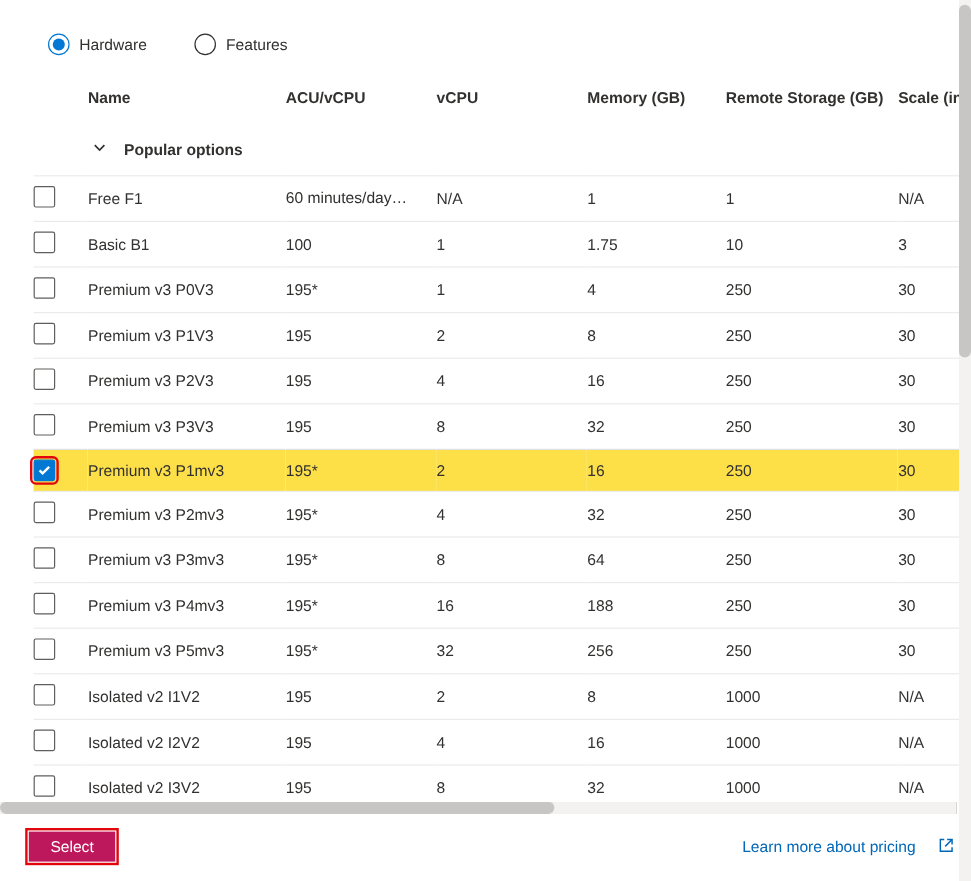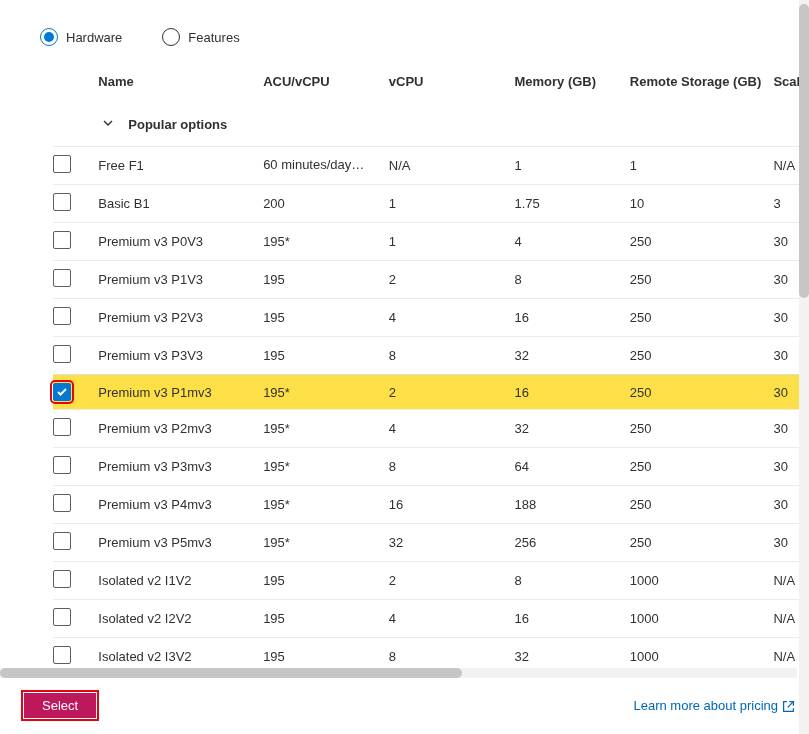--- a/index.html
+++ b/index.html
@@ -51,21 +51,20 @@
       width: 10px;
       height: 10px;
       border-radius: 50%;
       background: #0078d4;
     }
     .scroll-area {
       flex: 1;
       overflow-x: auto;
       overflow-y: auto;
       padding-left: 28px;
-      margin-left: 25px;
     }
     .tbl {
       border-collapse: collapse;
       min-width: 840px;
     }
     .tbl th {
       text-align: left;
       font-weight: 600;
       font-size: 13px;
       padding: 14px 8px 14px 0;
@@ -149,22 +148,22 @@
     .footnote {
       font-size: 12px;
       color: #323130;
     }
     .learn-link {
       margin-left: auto;
       color: #0067b8;
       font-size: 13px;
       text-decoration: none;
       display: flex;
-      align-items: flex-end;
-      gap: 4px;
+      align-items: flex-start;
+      gap: 19px;
     }
     .hscrollbar {
       height: 10px;
       background: #f3f2f1;
       position: absolute;
       bottom: 56px;
       left: 0;
       right: 12px;
     }
     .hscroll-thumb {
@@ -238,21 +237,21 @@
             <td class="col-name">Free F1</td>
             <td class="col-acu"><span class="ellipsis">60 minutes/day…</span></td>
             <td class="col-vcpu">N/A</td>
             <td class="col-mem">1</td>
             <td class="col-storage">1</td>
             <td class="col-scale">N/A</td>
           </tr>
           <tr class="data-row">
             <td class="col-check"><span class="checkbox"></span></td>
             <td class="col-name">Basic B1</td>
-            <td class="col-acu">200</td>
+            <td class="col-acu">100</td>
             <td class="col-vcpu">1</td>
             <td class="col-mem">1.75</td>
             <td class="col-storage">10</td>
             <td class="col-scale">3</td>
           </tr>
           <tr class="data-row">
             <td class="col-check"><span class="checkbox"></span></td>
             <td class="col-name">Premium v3 P0V3</td>
             <td class="col-acu">195*</td>
             <td class="col-vcpu">1</td>

